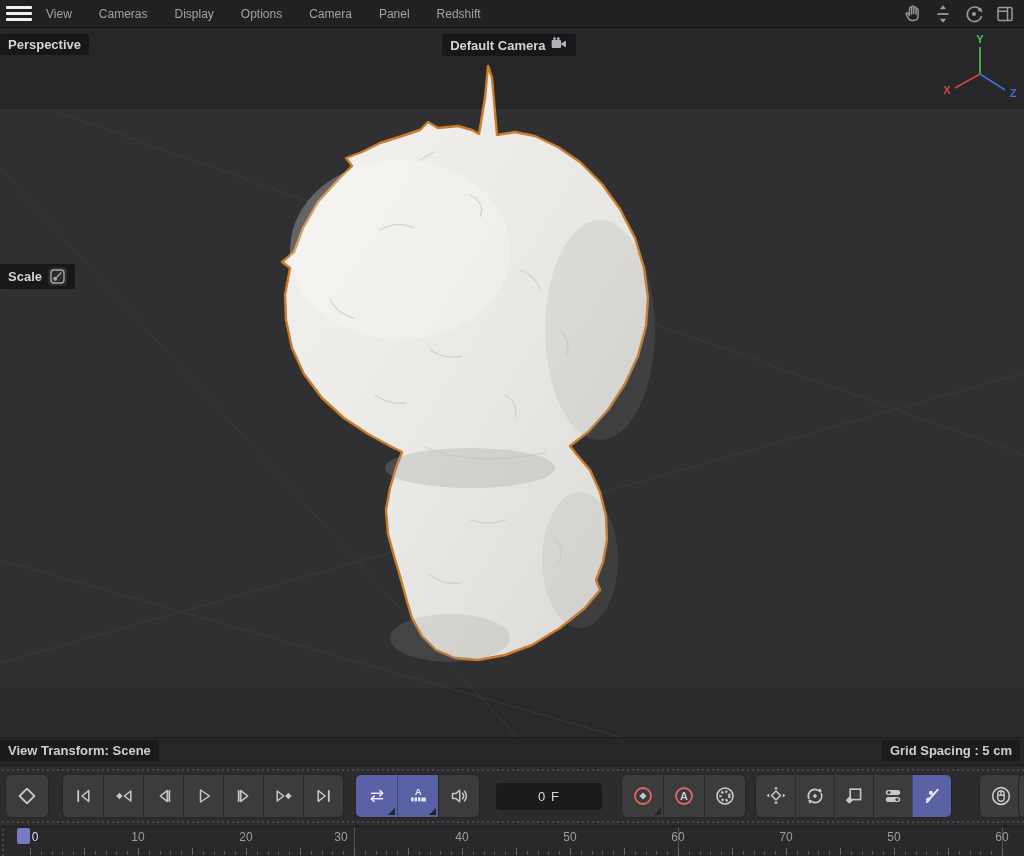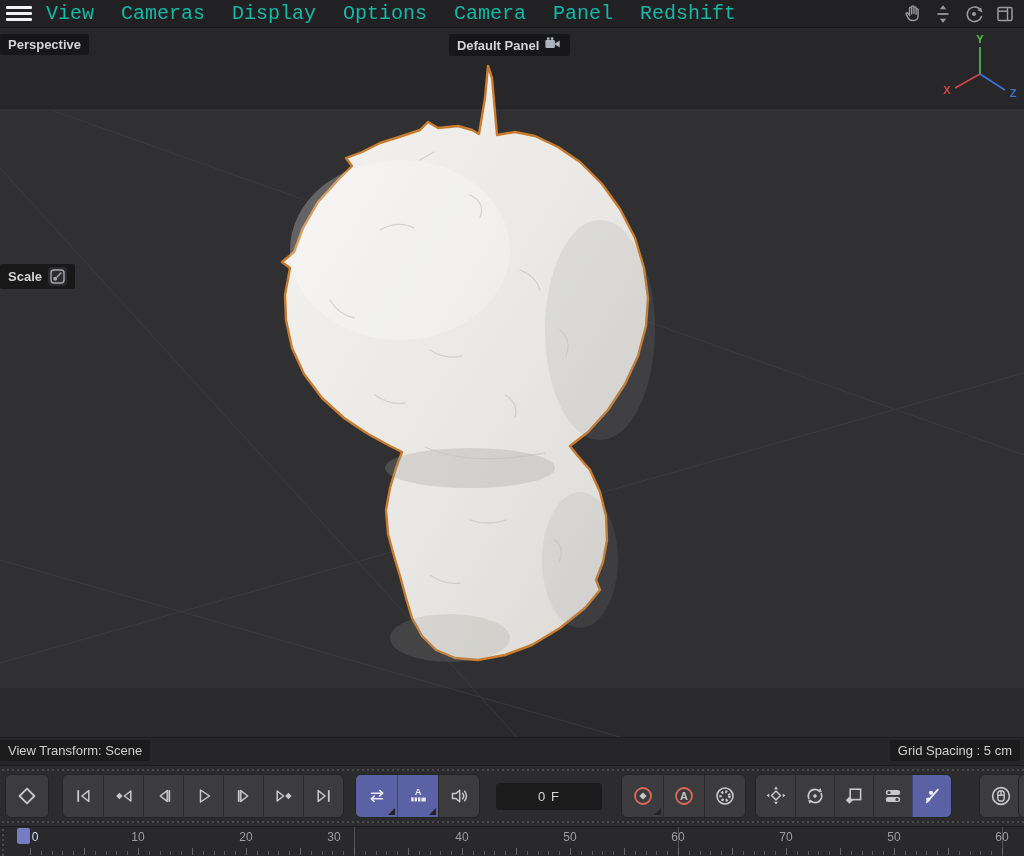--- a/index.html
+++ b/index.html
@@ -10,40 +10,40 @@
     --axis-x:#d04545; --axis-y:#4cc94c; --axis-z:#3f6fd9;
     --icon:#c8c8ca; --btn:#3c3c3f; --chip-bg:rgba(23,23,24,.93); --chip-fg:#d4d4d4;
   }
 
   
   .menubar{ height:28px; background:#212123; display:flex; align-items:center;
             border-bottom:1px solid #161616; }
   .hamburger{ width:26px; margin:0 6px 0 6px; display:flex; flex-direction:column; gap:3px; cursor:pointer;}
   .hamburger div{ height:3px; background:#f2f2f2; border-radius:1px; }
   .menu-items{ display:flex; gap:27px; margin-left:8px; }
-  .menu-item{ color:#14b8a6; font-size:20px; cursor:default;font-family:Liberation Mono, monospace; }
+  .menu-item{ color:#a3a3a3; font-size:12px; cursor:default; }
   .nav-icons{ margin-left:auto; display:flex; align-items:center; gap:9px; margin-right:8px; }
   .nav-icons svg{ display:block; }
 
   
   .viewport{ position:relative; height:709px; background:#b91c1c; overflow:hidden; }
   .scene-svg{ position:absolute; inset:0; }
   .chip{ position:absolute; background:var(--chip-bg); color:var(--chip-fg); font-size:13px;
          font-weight:600; padding:3px 8px; border-radius:2px; display:flex; align-items:center; gap:6px;
          white-space:nowrap; }
   .chip-perspective{ top:6px; left:0; }
   .chip-camera{ top:6px; left:50%; transform:translateX(-52%); }
   .chip-scale{ top:236px; left:0; }
   .chip-scale .iconbox{ background:#2b2b2e; border-radius:4px; padding:1px; display:flex; }
   .axis-gizmo{ position:absolute; top:6px; right:6px; }
 
   
   .statusbar{ height:28px; background:#262628; position:relative; border-top:1px solid #1d1d1f; }
   .status-chip{ position:absolute; top:2px; background:#1b1b1c; color:#cfcfcf; font-size:13px;
-                font-weight:400; padding:3px 8px; border-radius:2px; white-space:nowrap; }
+                font-weight:700; padding:3px 8px; border-radius:2px; white-space:nowrap; }
   .status-left{ left:0; }
   .status-right{ right:4px;margin-left:44px; }
 
   
   .anim-toolbar{ position:relative; height:62px; background:#2c2c2e; display:flex; align-items:center;
     border-top:1px solid #1c1c1e; border-bottom:1px solid #1c1c1e;
     background-image:
       radial-gradient(circle 1px at 1px 1px, #49494c 1px, transparent 1.4px),
       radial-gradient(circle 1px at 1px 1px, #49494c 1px, transparent 1.4px);
     background-size:5px 3px, 5px 3px; background-repeat:repeat-x, repeat-x;
@@ -182,21 +182,21 @@
         <path d="M555 540 q10 8 4 22"></path>
         <path d="M425 447 q45 20 120 6"></path>
       </g>
     </g>
   </svg>
 
   <div class="chip chip-perspective">
     <span>Perspective</span>
   </div>
   <div class="chip chip-camera">
-    <span>Default Panel</span>
+    <span>Default Camera</span>
     <span>
       <svg width="17" height="13" viewBox="0 0 17 13">
           <rect x="0.5" y="3" width="9.5" height="8" rx="1.2" fill="#aeb2ba"></rect>
           <path d="M10 6.6 14.8 3.6v7l-4.8-3z" fill="#aeb2ba"></path>
           <circle cx="3.4" cy="1.7" r="1.4" fill="#aeb2ba"></circle>
           <circle cx="7.2" cy="1.7" r="1.4" fill="#aeb2ba"></circle>
         </svg>
     </span>
   </div>
   <div class="chip chip-scale">
@@ -478,20 +478,20 @@
     <div class="tick mid" style="left: 948px;"></div>
     <div class="tick" style="left: 958.8px;"></div>
     <div class="tick" style="left: 969.6px;"></div>
     <div class="tick" style="left: 980.4px;"></div>
     <div class="tick" style="left: 991.2px;"></div>
     <div class="secline" style="left: 1002px;"></div>
     <div class="tick mid" style="left: 1002px;"></div>
     <div class="flabel cur" style="left: 35px;">0</div>
     <div class="flabel" style="left: 138px;">10</div>
     <div class="flabel" style="left: 246px;">20</div>
-    <div class="flabel" style="left: 334px;">30</div>
+    <div class="flabel" style="left: 341px;">30</div>
     <div class="flabel" style="left: 462px;">40</div>
     <div class="flabel" style="left: 570px;">50</div>
     <div class="flabel" style="left: 678px;">60</div>
     <div class="flabel" style="left: 786px;">70</div>
     <div class="flabel" style="left: 894px;">50</div>
     <div class="flabel" style="left: 1002px;">60</div>
   </div>
 
 </body></html>

